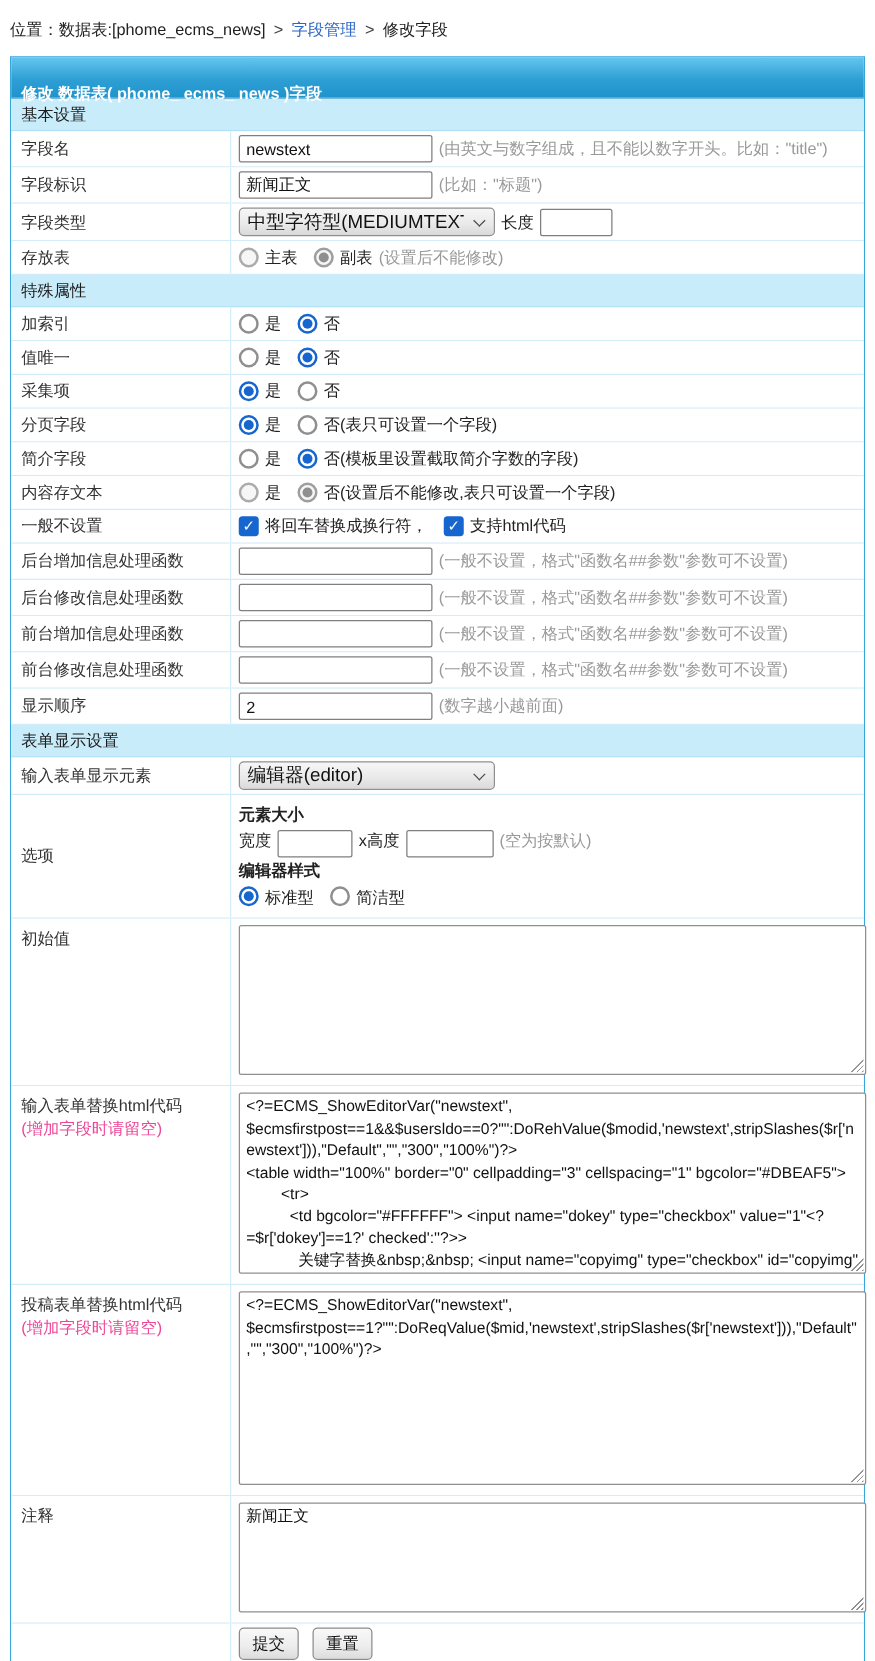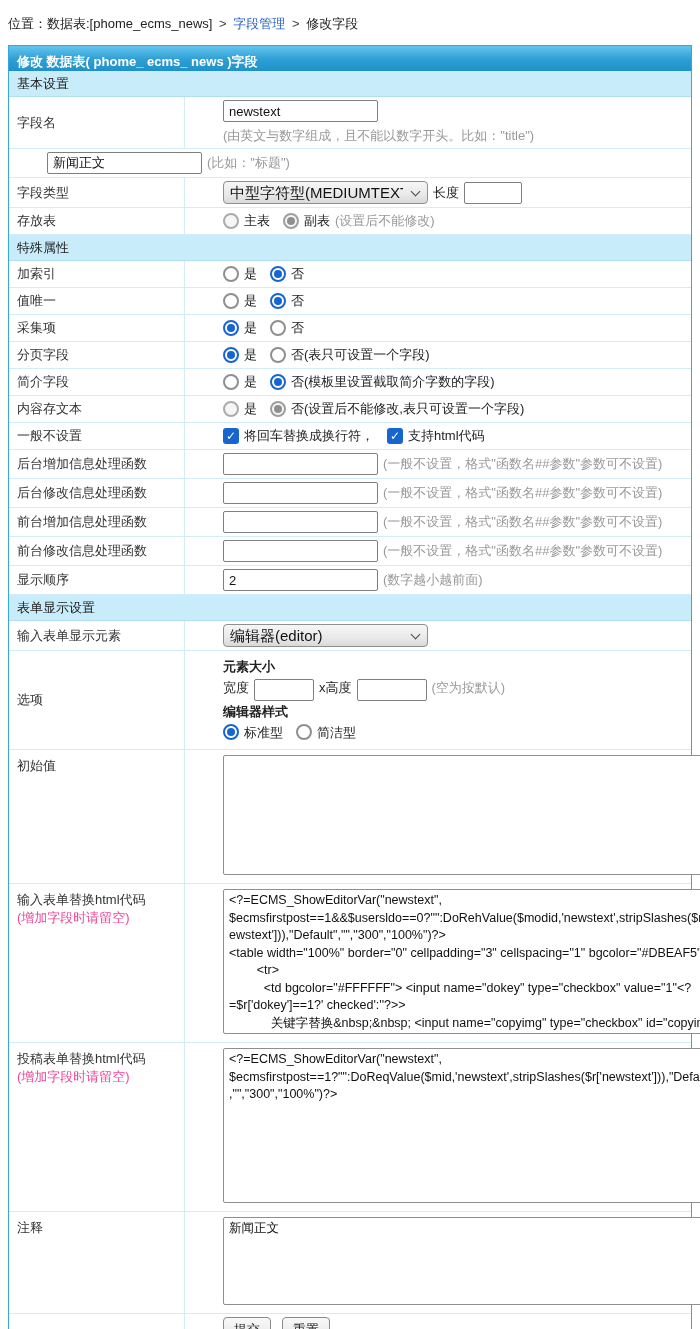--- a/index.html
+++ b/index.html
@@ -10,40 +10,40 @@
     color:#222; font-size:13px;
   }
   
   .breadcrumb { margin:15px 8px 12px 8px; font-size:13px; color:#222; }
   .breadcrumb a { color:#2b66c8; text-decoration:none; cursor:pointer; }
   .crumb-sep { color:#444; margin:0 3px; }
 
   
   .panel { margin:0 8px; border:1px solid #38a5db; background:#fff; }
   .titlebar {
-    height:25px; line-height:25px; padding:3px 8px;
+    height:25px; line-height:25px; padding:16px 8px;
     background:linear-gradient(180deg,#64c5ee 0%,#2e9fd4 55%,#1f93cc 100%);
     color:#fff; font-weight:bold; font-size:13px;
     border-bottom:1px solid #1f8fc6;
   }
   .section {
     height:26px; line-height:26px; padding:0 8px;
     background:#c9ecfa; color:#1b1b1b; font-size:13px;
     border-bottom:1px solid #aedff4;
   }
   .row { display:flex; border-bottom:1px solid #d2ecf9; background:#fff; }
   .row:last-child { border-bottom:none; }
   .lbl {
     width:176px; flex:0 0 176px; padding:4px 4px 4px 8px;
     border-right:1px solid #d2ecf9; color:#333;
     display:flex; align-items:center;
   }
   .lbl.top { align-items:flex-start; padding-top:7px; display:block; }
   .sublbl { color:#ec4899; }
-  .cnt { flex:1; padding:3px 6px; display:flex; align-items:center; gap:5px; flex-wrap:wrap;margin-left:32px; }
+  .cnt { flex:1; padding:3px 6px; display:flex; align-items:center; gap:5px; flex-wrap:wrap; }
   .cnt.block { display:block; padding:5px 6px; }
   .hint { color:#999; }
 
   
   .ti {
     height:22px; border:1px solid #7f7f7f; border-radius:2px;
     font-family:inherit; font-size:13px; padding:1px 5px; color:#111; background:#fff;
   }
   .w155 { width:155px; }
   .w58  { width:58px; }
@@ -129,20 +129,21 @@
 
   <div class="row">
     <div class="lbl">字段名</div>
     <div class="cnt">
       <input class="ti w155" type="text" value="newstext" style="">
       <span class="hint">(由英文与数字组成，且不能以数字开头。比如："title")</span>
     </div>
   </div>
 
   <div class="row">
+    <div class="lbl">字段标识</div>
     <div class="cnt">
       <input class="ti w155" type="text" value="新闻正文" style="">
       <span class="hint">(比如："标题")</span>
     </div>
   </div>
 
   <div class="row">
     <div class="lbl">字段类型</div>
     <div class="cnt">
       <span class="selwrap"><select><option>中型字符型(MEDIUMTEXT)</option></select></span>

